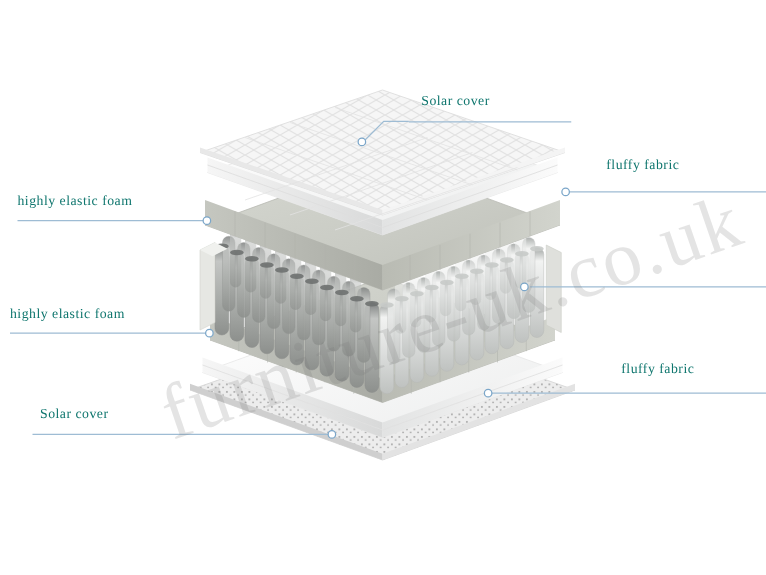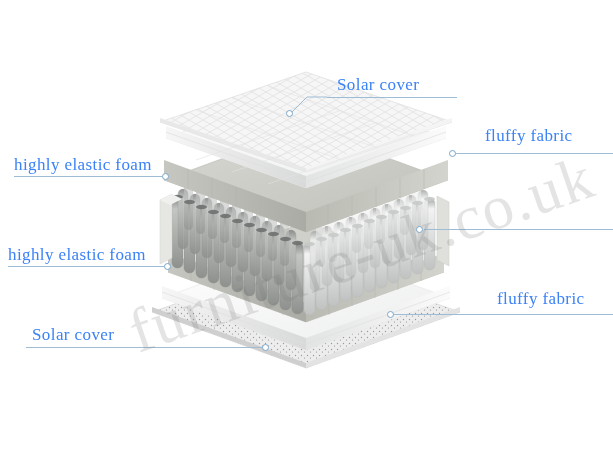--- a/index.html
+++ b/index.html
@@ -8,23 +8,23 @@
     background:#ffffff;
     font-family:"Liberation Serif", serif;
     overflow:hidden;
     position:relative;
   }
   #stage{position:absolute;left:0;top:0;width:613px;height:460px;overflow:hidden;background:#fff;}
 
   
   .label{
     position:absolute;
-    color:#3b82f6;
+    color:#0f766e;
     font-family:"Liberation Serif", serif;
-    font-size:17px;
+    font-size:11px;
     letter-spacing:.4px;
     white-space:nowrap;
     line-height:1;
   }
   .rule{
     position:absolute;
     height:1px;
     background:#9ebcd4;
   }
   .dot{

